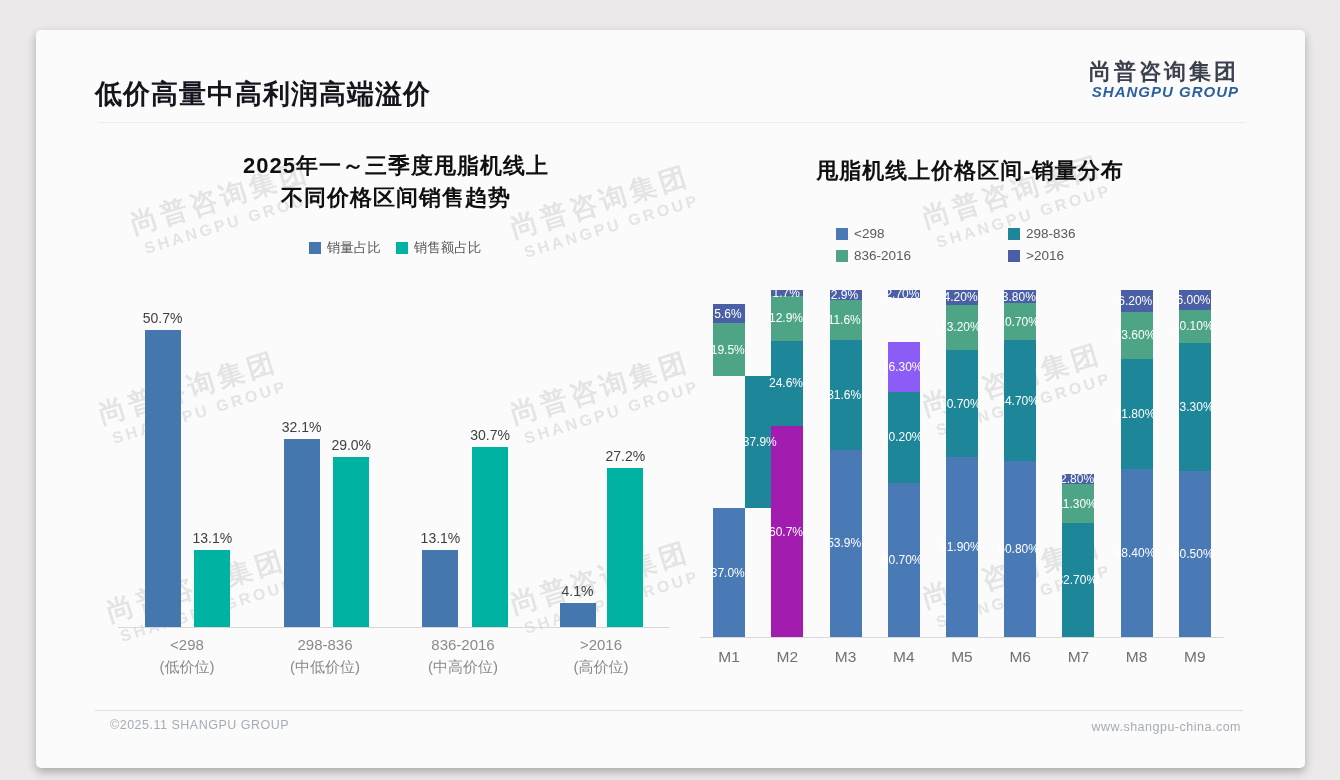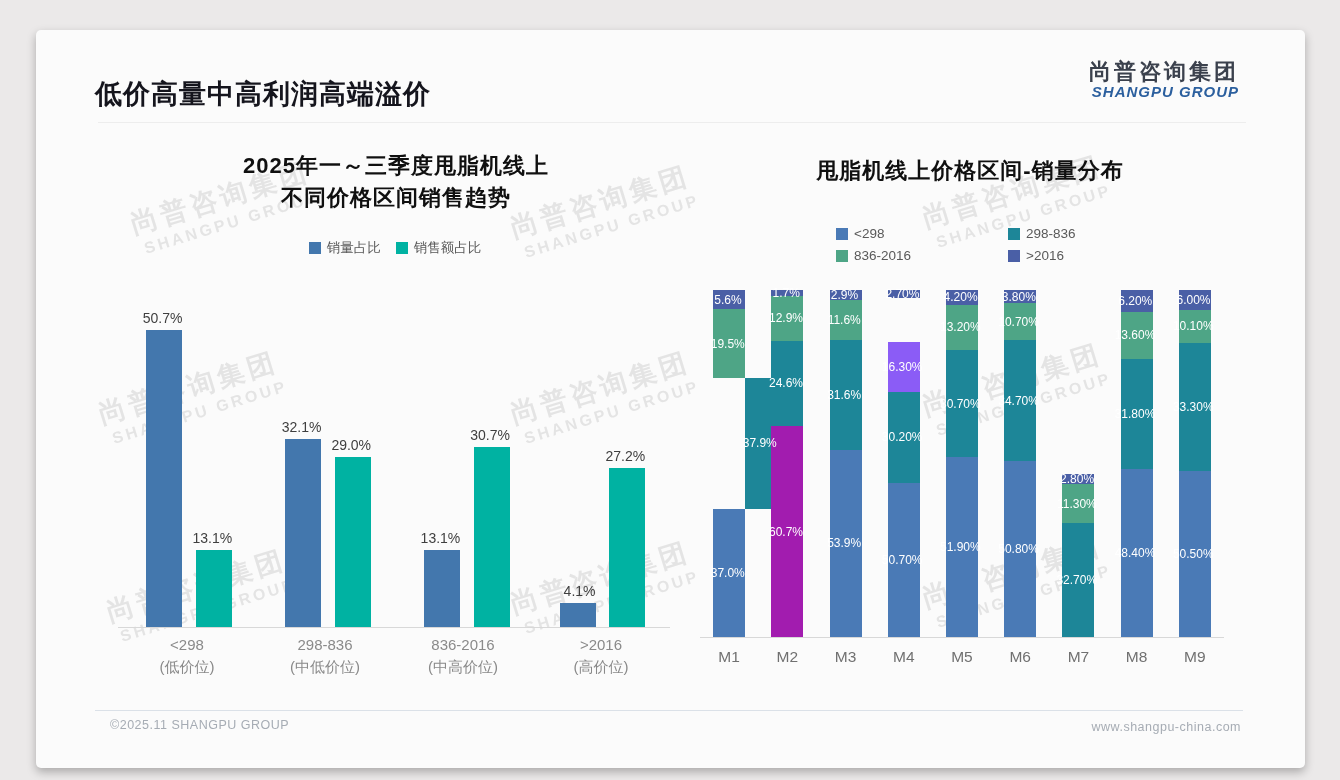--- a/index.html
+++ b/index.html
@@ -46,21 +46,21 @@
   .rlegend { left:800px; top:196px; display:grid; grid-template-columns:172px 172px; row-gap:7px; }
   .legend-item { display:flex; align-items:center; gap:6px; }
   .swatch { width:12px; height:12px; display:inline-block; flex:0 0 12px; }
   
   .lplot {
     position:absolute; left:82px; top:278px; width:552px; height:320px; z-index:1;
     display:flex; justify-content:space-around; align-items:flex-end;
     border-bottom:1px solid #d8d8d8;
   }
   .bar-group { display:flex; align-items:flex-end; gap:10px; height:100%; }
-  .bar-unit { display:flex; flex-direction:column; align-items:flex-end; justify-content:flex-end; height:100%; }
+  .bar-unit { display:flex; flex-direction:column; align-items:center; justify-content:flex-end; height:100%; }
   .bar-value { font-size:14px; color:#3f3f3f; margin-bottom:4px; white-space:nowrap; }
   .vbar { width:36px; }
   .lxlabels {
     position:absolute; left:82px; top:604px; width:552px; z-index:1;
     display:flex; justify-content:space-around;
     font-size:15px; color:#8a8a8a; text-align:center; line-height:1.45;
   }
   
   .rplot {
     position:absolute; left:664px; top:260px; width:524px; height:348px; z-index:1;
@@ -233,21 +233,21 @@
       </div>
     </div>
   <div class="rplot" id="right-plot">
       <div class="sbar">
         <div class="seg" style="height: 128.76px; background: rgb(74, 122, 182);">
           <span class="seg-label">37.0%</span>
         </div>
         <div class="seg" style="height: 131.892px; background: rgb(29, 134, 152); margin-left: 32px;">
           <span class="seg-label">37.9%</span>
         </div>
-        <div class="seg" style="height: 69px; background: rgb(78, 165, 134);">
+        <div class="seg" style="height: 53px; background: rgb(78, 165, 134);">
           <span class="seg-label">19.5%</span>
         </div>
         <div class="seg" style="height: 19.488px; background: rgb(74, 95, 166);">
           <span class="seg-label">5.6%</span>
         </div>
       </div>
       <div class="sbar">
         <div class="seg" style="height: 211.236px; background: #a21caf;">
           <span class="seg-label">60.7%</span>
         </div>

